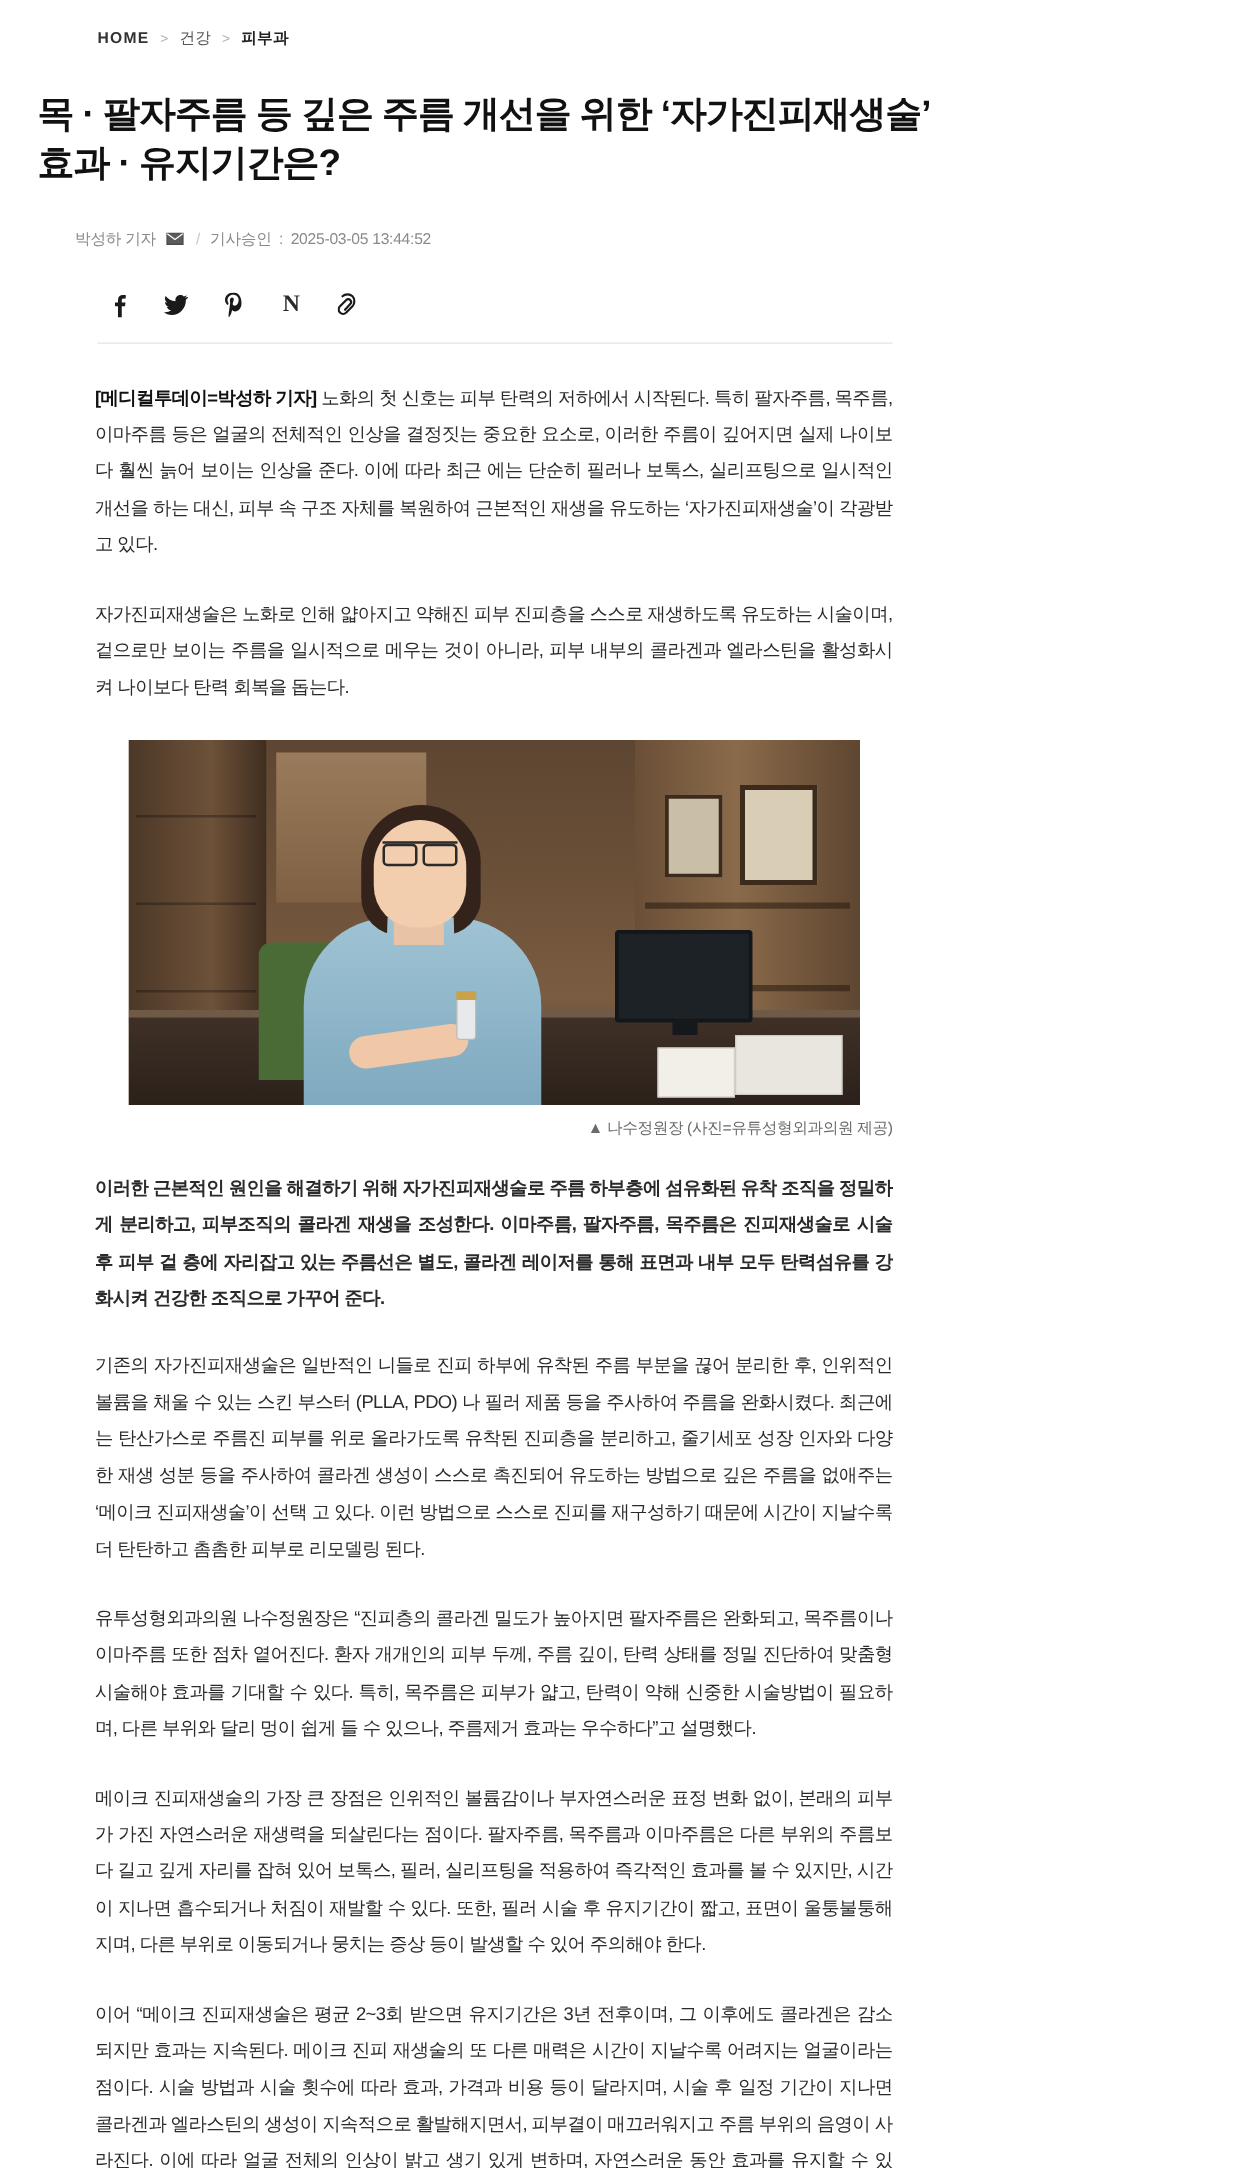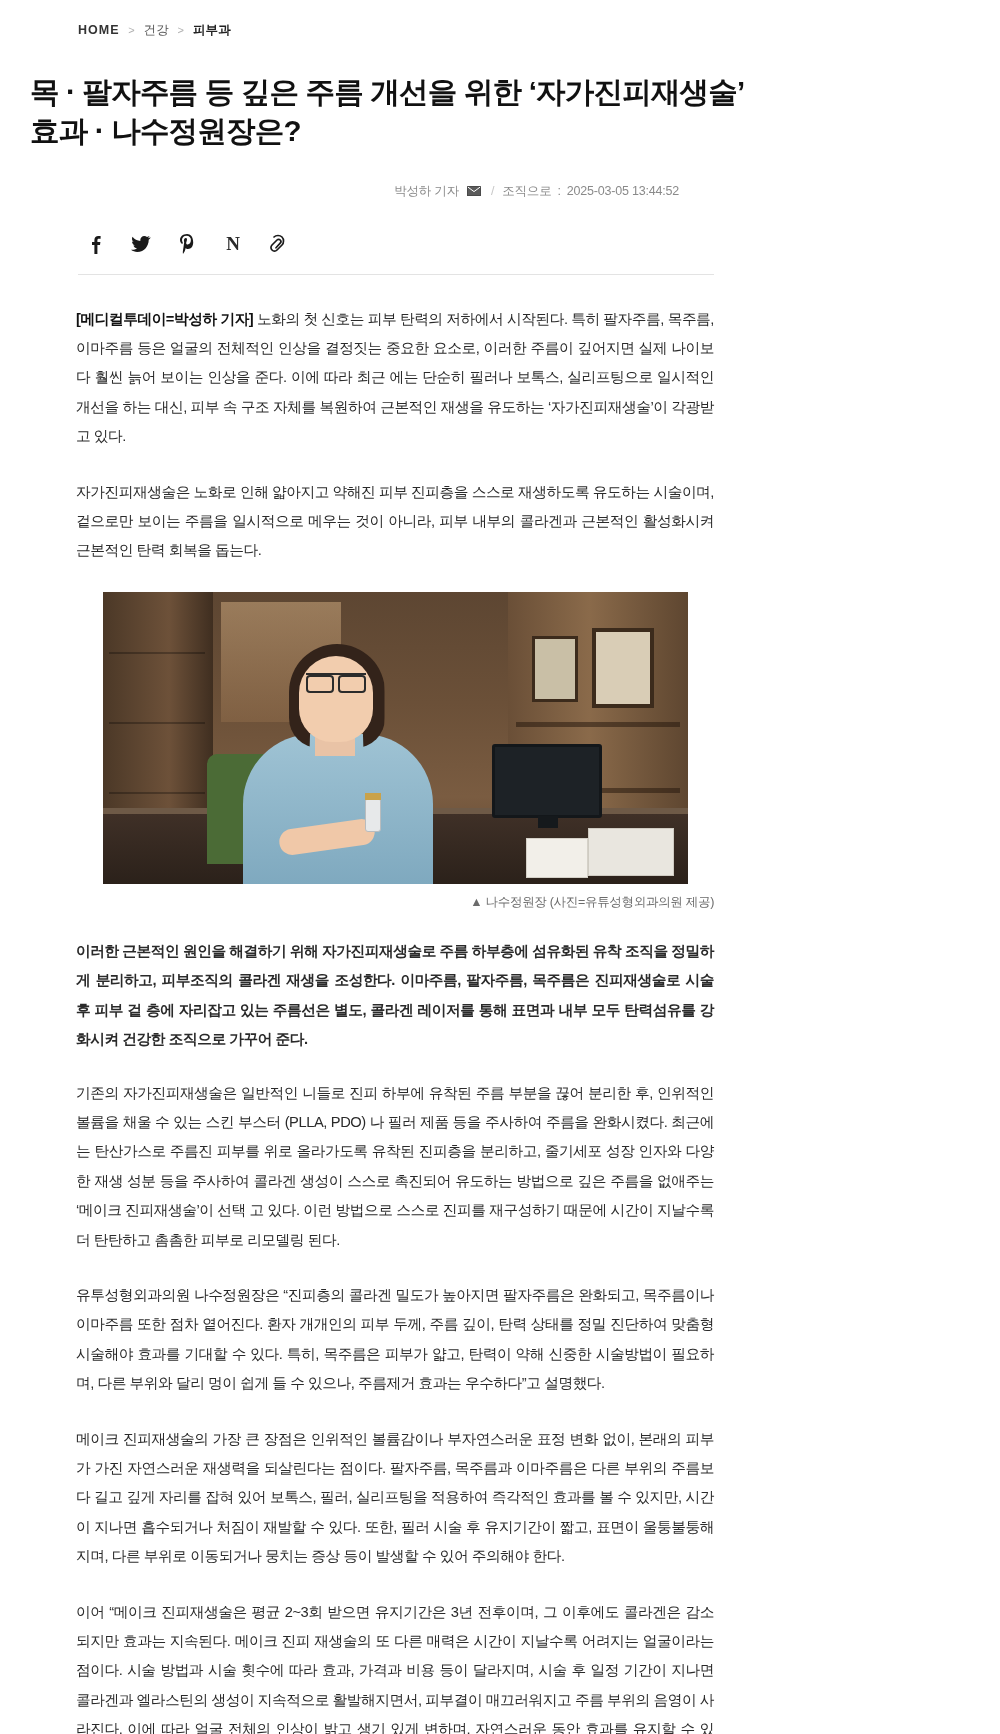--- a/index.html
+++ b/index.html
@@ -51,28 +51,27 @@
     font-size: 29.5px;
     line-height: 1.32;
     font-weight: bold;
     color: #111111;
     letter-spacing: -0.8px;
   }
 
   
   .byline {
     margin-top: 32px;
-    padding: 0 113px;
+    padding: 0 60px;
     font-size: 12.5px;
     color: #8a8a8a;
     display: flex;
     align-items: center;
     gap: 6px;
     letter-spacing: -0.2px;
-    justify-content: flex-end;
   }
   .byline .reporter { color: #8a8a8a; }
   .byline .mail-icon {
     display: inline-block;
     width: 14px;
     height: 10px;
     position: relative;
     margin: 0 2px;
   }
   .byline .mail-icon svg { display: block; }
@@ -261,32 +260,32 @@
 <div class="page">
 
   <div class="breadcrumb">
     <span class="crumb-home">HOME</span>
     <span class="sep">&gt;</span>
     <span class="crumb">건강</span>
     <span class="sep">&gt;</span>
     <span class="crumb-last">피부과</span>
   </div>
 
-  <h1 class="headline">목 · 팔자주름 등 깊은 주름 개선을 위한 ‘자가진피재생술’ 효과 · 나수정원장은?</h1>
+  <h1 class="headline">목 · 팔자주름 등 깊은 주름 개선을 위한 ‘자가진피재생술’ 효과 · 유지기간은?</h1>
 
   <div class="byline">
     <span class="reporter">박성하 기자</span>
     <span class="mail-icon">
       <svg width="14" height="10" viewBox="0 0 14 10" aria-hidden="true">
         <rect x="0.5" y="0.5" width="13" height="9" fill="#5b5b5b" stroke="#4a4a4a"></rect>
         <path d="M0.8 1 L7 5.6 L13.2 1" fill="none" stroke="#ffffff" stroke-width="1"></path>
       </svg>
     </span>
     <span class="sep-slash">/</span>
-    <span>조직으로</span>
+    <span>기사승인</span>
     <span>:</span>
     <span>2025-03-05 13:44:52</span>
   </div>
 
   <div class="share-wrap">
     <div class="share-row">
       <div class="share-btn">
         <svg width="11" height="20" viewBox="0 0 11 20" aria-hidden="true">
           <path d="M7.4 20V11h2.6l.4-3H7.4V6.2c0-.9.3-1.5 1.6-1.5h1.6V2c-.3 0-1.2-.1-2.3-.1-2.3 0-3.9 1.4-3.9 4V8H2v3h2.4v9z" fill="#1a1a1a"></path>
         </svg>
@@ -309,21 +308,21 @@
           <path d="M4 3c2-2 6-2 8 0s2 6 0 8l-5 5c-1.4 1.4-3.6 1.4-5 0s-1.4-3.6 0-5l5-5c.9-.9 2.3-.9 3.2 0s.9 2.3 0 3.2L6 13.8" fill="none" stroke="#1a1a1a" stroke-width="1.7" stroke-linecap="round"></path>
         </svg>
       </div>
     </div>
   </div>
 
   <div class="article">
 
     <p class="lead-para"><strong>[메디컬투데이=박성하 기자]</strong><span> 노화의 첫 신호는 피부 탄력의 저하에서 시작된다. 특히 팔자주름, 목주름, 이마주름 등은 얼굴의 전체적인 인상을 결정짓는 중요한 요소로, 이러한 주름이 깊어지면 실제 나이보다 훨씬 늙어 보이는 인상을 준다. 이에 따라 최근 에는 단순히 필러나 보톡스, 실리프팅으로 일시적인 개선을 하는 대신, 피부 속 구조 자체를 복원하여 근본적인 재생을 유도하는 ‘자가진피재생술’이 각광받고 있다.</span></p>
 
-    <p>자가진피재생술은 노화로 인해 얇아지고 약해진 피부 진피층을 스스로 재생하도록 유도하는 시술이며, 겉으로만 보이는 주름을 일시적으로 메우는 것이 아니라, 피부 내부의 콜라겐과 근본적인 활성화시켜 근본적인 탄력 회복을 돕는다.</p>
+    <p>자가진피재생술은 노화로 인해 얇아지고 약해진 피부 진피층을 스스로 재생하도록 유도하는 시술이며, 겉으로만 보이는 주름을 일시적으로 메우는 것이 아니라, 피부 내부의 콜라겐과 엘라스틴을 활성화시켜 나이보다 탄력 회복을 돕는다.</p>
 
     <div class="figure">
       <div class="photo">
         <div class="wall"></div>
         <div class="window"></div>
         <div class="cabinet-left">
           <div class="cab-line" style="top:60px"></div>
           <div class="cab-line" style="top:130px"></div>
           <div class="cab-line" style="top:200px"></div>
         </div>

